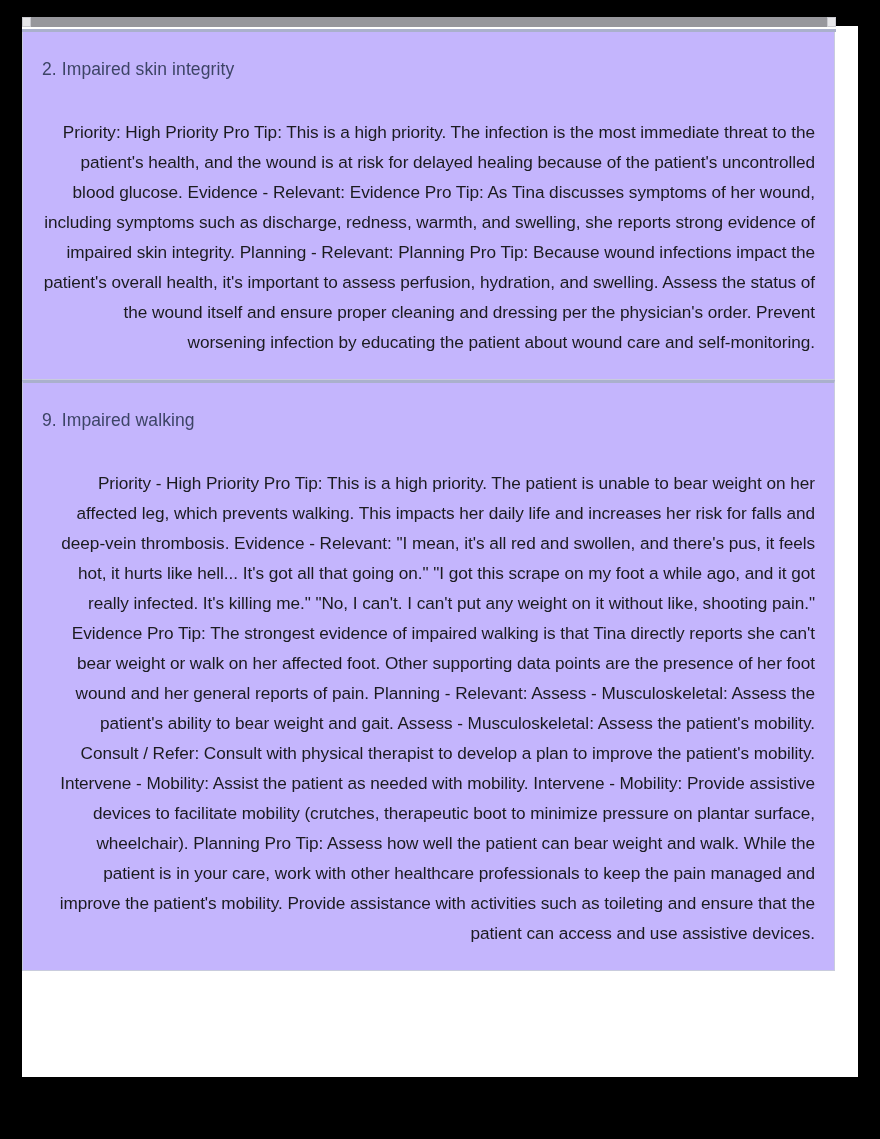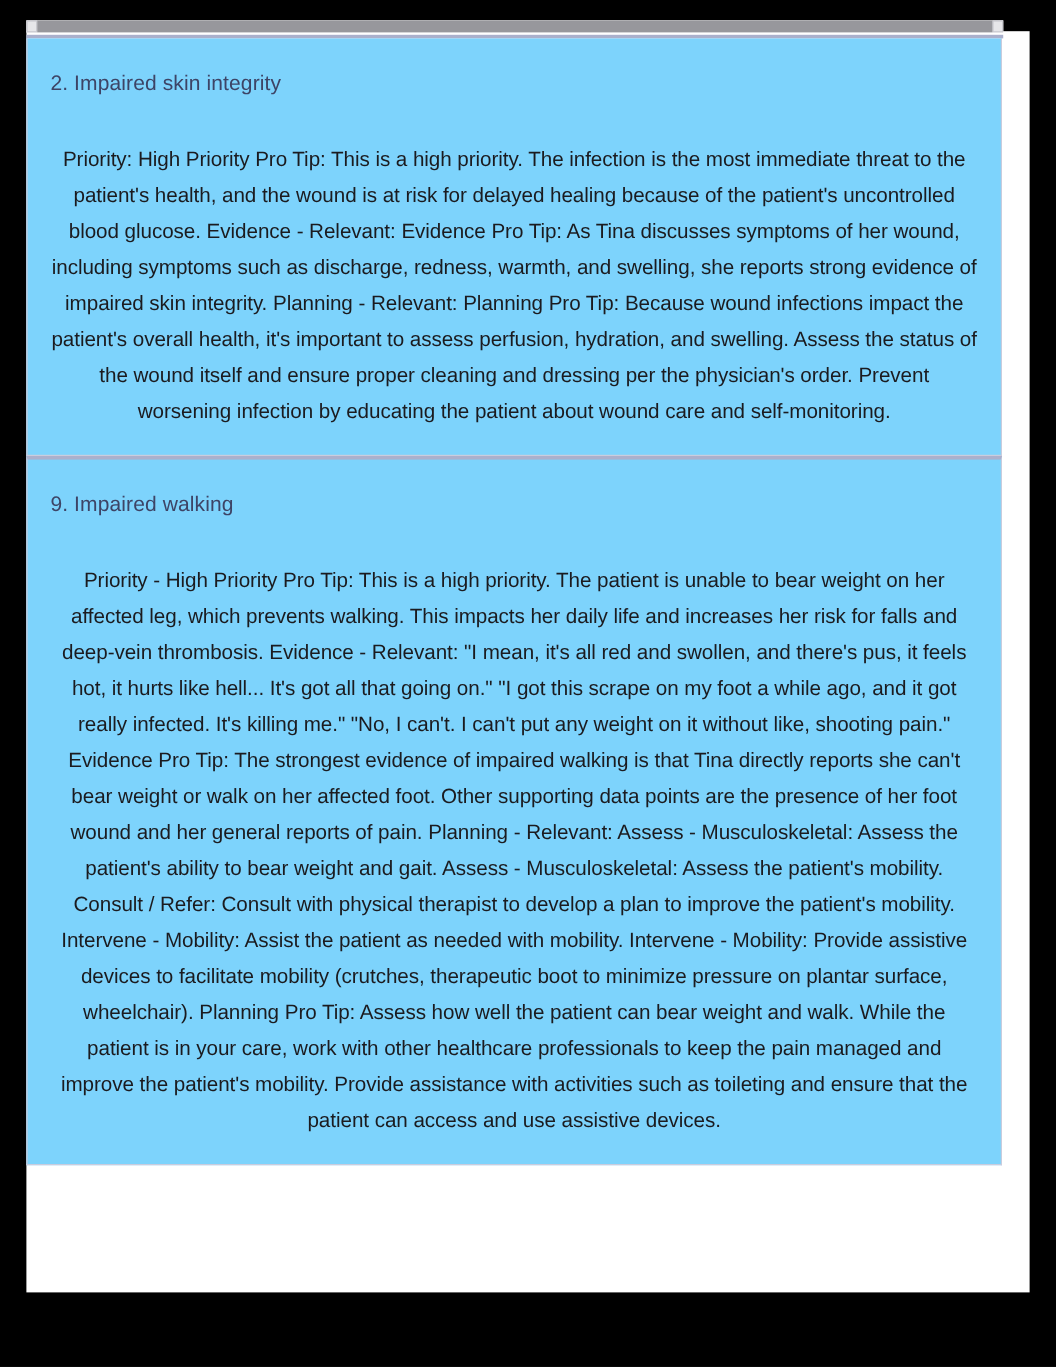--- a/index.html
+++ b/index.html
@@ -66,21 +66,21 @@
 
   
   #content-col {
     position: absolute;
     left: 22px;
     top: 32px;
     width: 813px;
   }
 
   .dx-card {
-    background: #7dd3fc;
+    background: #c4b5fd;
     border: 1px solid #c9ccdd;
     border-top: none;
     box-sizing: border-box;
     padding: 26px 19px 22px 19px;
   }
   .dx-card.first {
     border-top: none;
   }
   .dx-card + .dx-card {
     border-top: 3px solid #aab0cc;
@@ -95,21 +95,21 @@
     letter-spacing: 0.1px;
   }
 
   .dx-body {
     color: #1b1b1f;
     font-size: 17.2px;
     font-weight: 400;
     line-height: 30px;
     margin: 0;
     letter-spacing: -0.05px;
-    text-align: center;
+    text-align: right;
   }
 </style>
 </head>
 <body>
 
 <div id="page-sheet"></div>
 
 <div id="scroll-strip">
   <div class="sb-btn"></div>
   <div class="sb-track"></div>

